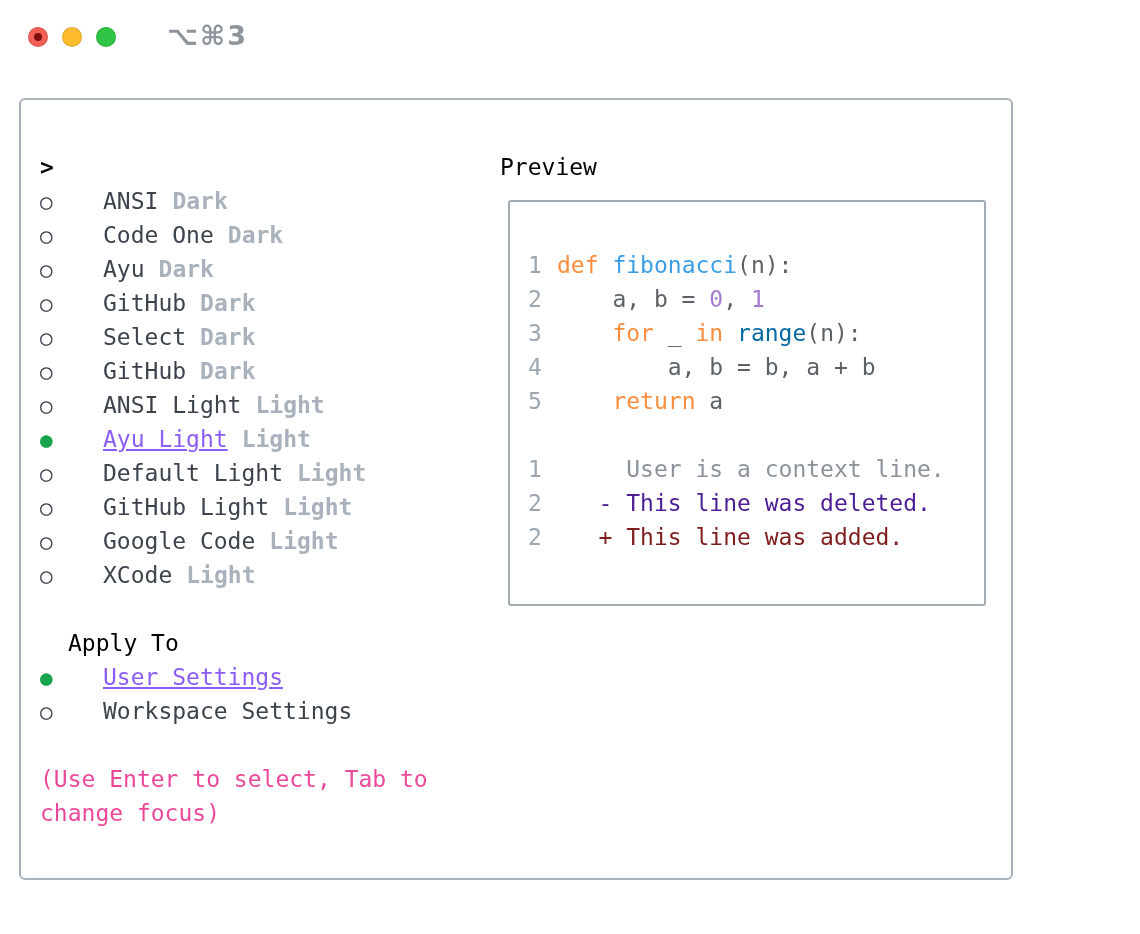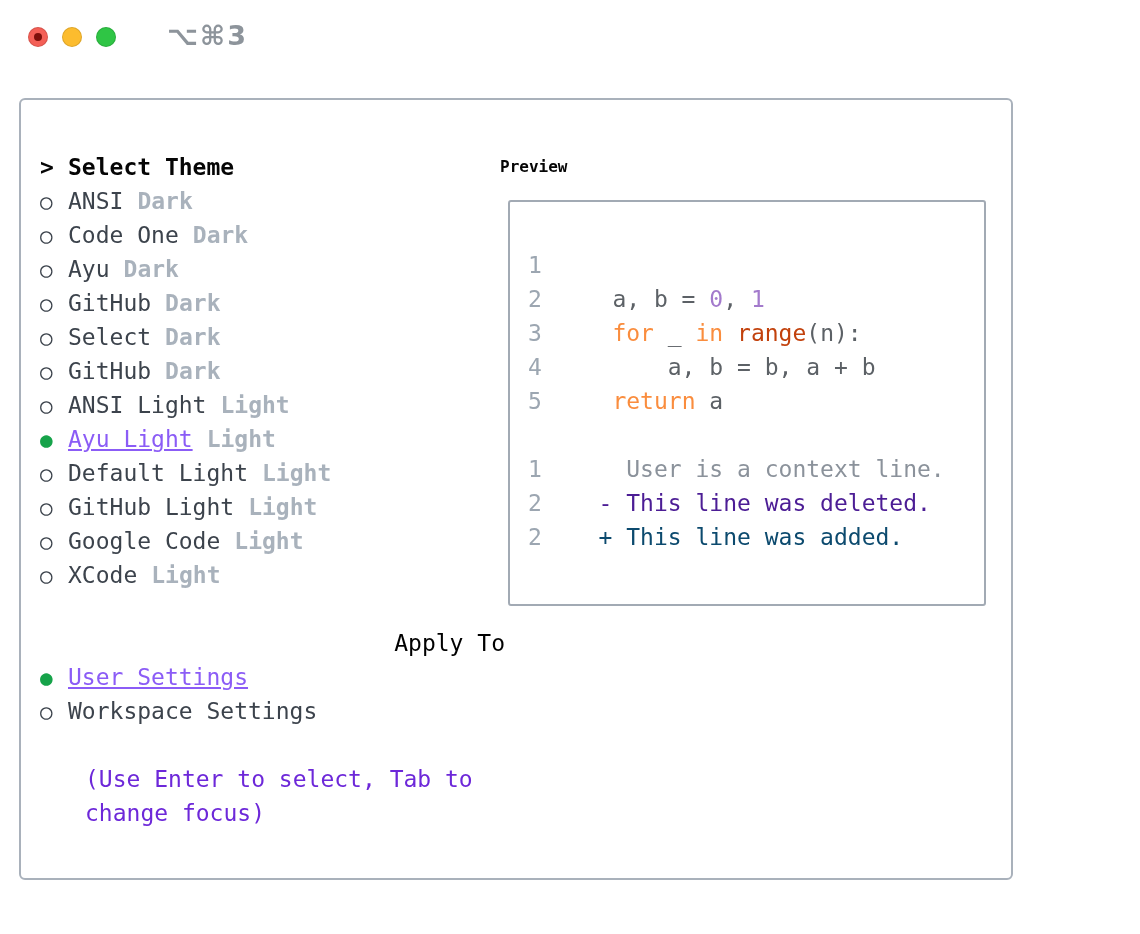--- a/index.html
+++ b/index.html
@@ -25,68 +25,67 @@
   .panel {
     position:absolute; left:19px; top:98px; width:994px; height:782px;
     border:2px solid #a9b1bb; border-radius:6px; background:#ffffff;
   }
   .left-col { position:absolute; left:19px; top:50px; font-size:23px; line-height:34px; color:#3c434c; }
   .row { height:34px; display:flex; align-items:baseline; line-height:34px; }
   .marker { display:inline-block; width:28px; font-size:21px; color:#3c434c; }
   .marker.sel { color:#16a34a; }
   .hdr-prefix { font-weight:700; color:#050505; font-size:23px; }
   .hdr { font-weight:700; color:#050505; }
-  .nm { color:#3c434c; }
+  .nm { color:#3c434c;margin-left:35px; }
   .nm.sel { color:#8b5cf6;text-decoration:underline; }
   .suffix { color:#a9b2bc; margin-left:14px;font-weight:bold; }
   .spacer { height:34px; }
-  .apply-header { margin-left:28px; color:#000000; height:34px;text-align:right; }
-  .help { color:#6d28d9; width:420px;margin-left:45px; }
+  .apply-header { margin-left:28px; color:#000000; height:34px; }
+  .help { color:#ec4899; width:420px; }
   
   .preview-title {
     position:absolute; left:479px; top:50px;
-    font-size:16px; line-height:34px; font-weight:700; color:#050505;
+    font-size:23px; line-height:34px; font-weight:400; color:#050505;
   }
   .preview-box {
     position:absolute; left:487px; top:100px; width:478px; height:406px;
     border:2px solid #a2aab4; border-radius:3px; background:#ffffff;
     padding:46px 8px 0 18px;
   }
   .cl { height:34px; display:flex; font-size:23px; line-height:34px; }
   .ln { width:29px; color:#9ca6b1; flex:none; }
   .ct { white-space:pre; }
   .tok-keyword { color:#fa8d3e; }
   .tok-entity  { color:#399ee6; }
   .tok-number  { color:#a37acc; }
-  .tok-call    { color:#c2410c; }
+  .tok-call    { color:#0369a1; }
   .tok-default { color:#5c6166; }
   .tok-context { color:#8b929b; }
   .tok-deleted { color:#4c1d95; }
-  .tok-added   { color:#0c4a6e; }
+  .tok-added   { color:#7f1d1d; }
 </style>
 </head>
 <body>
 
 <div class="canvas">
 
   <div class="titlebar">
     <span class="tl tl-red">
         <span class="dot"></span>
       </span>
     <span class="tl tl-yellow"></span>
     <span class="tl tl-green"></span>
     <span class="win-title">⌥⌘3</span>
   </div>
 
   <div class="panel">
 
     <div class="left-col">
       <div class="row">
         <span class="marker hdr-prefix">&gt;</span>
-        <span class="hdr">Select Theme</span>
       </div>
       <div id="theme-list">
           <div class="row">
             <span class="marker">○</span>
             <span class="nm">ANSI</span>
             <span class="suffix">Dark</span>
           </div>
           <div class="row">
             <span class="marker">○</span>
             <span class="nm">Code One</span>
@@ -156,20 +155,21 @@
           </div>
         </div>
       <div class="spacer"></div>
       <div class="help">(Use Enter to select, Tab to change focus)</div>
     </div>
 
     <div class="preview-title">Preview</div>
     <div class="preview-box" id="code-box">
         <div class="cl">
           <span class="ln">1</span>
+          <span class="ct"><span class="tok-keyword">def</span><span class="tok-default"> </span><span class="tok-entity">fibonacci</span><span class="tok-default">(n):</span></span>
         </div>
         <div class="cl">
           <span class="ln">2</span>
           <span class="ct"><span class="tok-default">    a, b = </span><span class="tok-number">0</span><span class="tok-default">, </span><span class="tok-number">1</span></span>
         </div>
         <div class="cl">
           <span class="ln">3</span>
           <span class="ct"><span class="tok-default">    </span><span class="tok-keyword">for</span><span class="tok-default"> _ </span><span class="tok-keyword">in</span><span class="tok-default"> </span><span class="tok-call">range</span><span class="tok-default">(n):</span></span>
         </div>
         <div class="cl">

